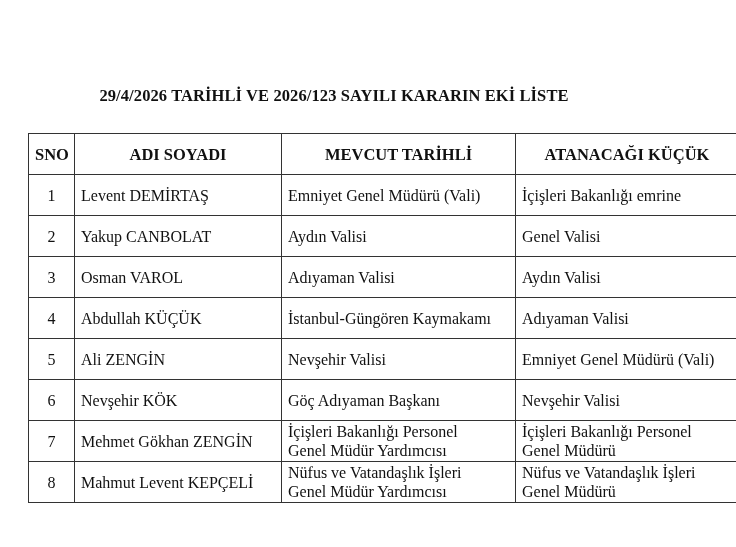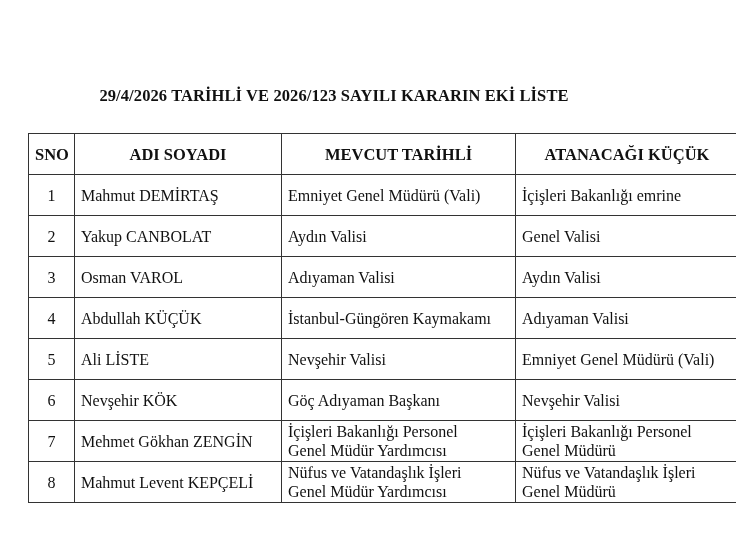--- a/index.html
+++ b/index.html
@@ -80,21 +80,21 @@
     <tr>
       <th>SNO</th>
       <th>ADI SOYADI</th>
       <th>MEVCUT TARİHLİ</th>
       <th>ATANACAĞI KÜÇÜK</th>
     </tr>
   </thead>
   <tbody>
     <tr>
       <td class="sno">1</td>
-      <td>Mahmut DEMİRTAŞ</td>
+      <td>Levent DEMİRTAŞ</td>
       <td>
           <span class="cell-line">Emniyet Genel Müdürü (Vali)</span>
         </td>
       <td>
           <span class="cell-line">İçişleri Bakanlığı emrine</span>
         </td>
     </tr>
     <tr>
       <td class="sno">2</td>
       <td>Yakup CANBOLAT</td>
@@ -120,21 +120,21 @@
       <td>Abdullah KÜÇÜK</td>
       <td>
           <span class="cell-line">İstanbul-Güngören Kaymakamı</span>
         </td>
       <td>
           <span class="cell-line">Adıyaman Valisi</span>
         </td>
     </tr>
     <tr>
       <td class="sno">5</td>
-      <td>Ali LİSTE</td>
+      <td>Ali ZENGİN</td>
       <td>
           <span class="cell-line">Nevşehir Valisi</span>
         </td>
       <td>
           <span class="cell-line">Emniyet Genel Müdürü (Vali)</span>
         </td>
     </tr>
     <tr>
       <td class="sno">6</td>
       <td>Nevşehir KÖK</td>

